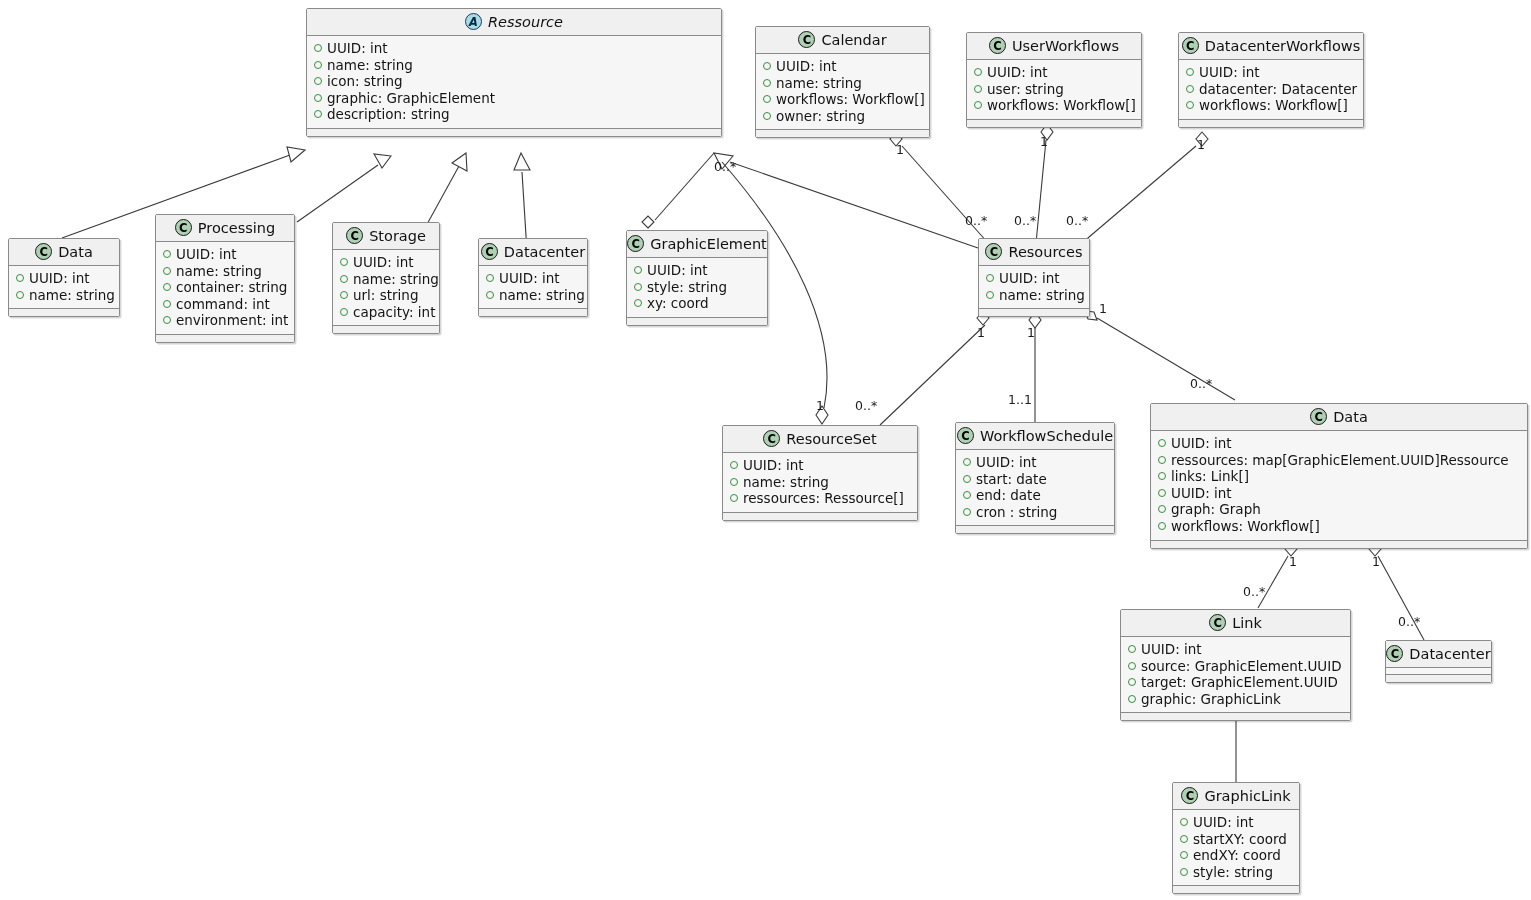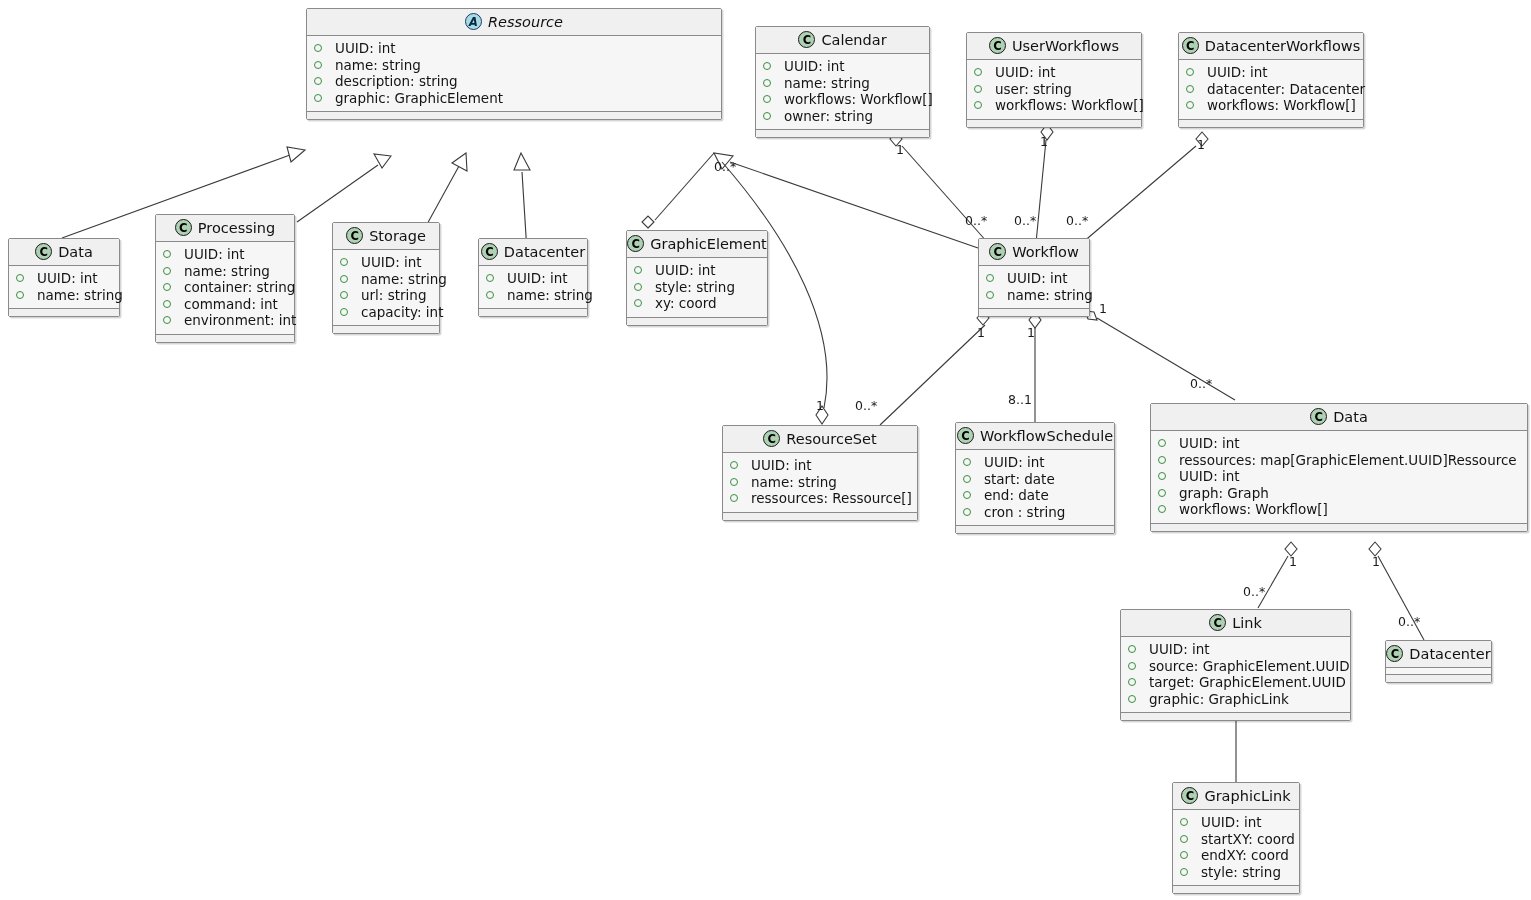--- a/index.html
+++ b/index.html
@@ -103,21 +103,21 @@
     border-bottom: 1px solid #8a8a8a;
     box-sizing: border-box;
   }
   .uml-attrs.empty {
     height: 7px;
     padding: 0;
   }
   .attr {
     display: flex;
     align-items: baseline;
-    gap: 13px;
+    gap: 5px;
     font-size: 13.5px;
     color: #141414;
     line-height: 16.6px;
     white-space: nowrap;
   }
   .vis-dot {
     display: inline-block;
     width: 6px;
     height: 6px;
     border: 1.2px solid #38903f;
@@ -226,21 +226,21 @@
   <div class="mult" style="left:1014px; top:215px;">0..*</div>
   <div class="mult" style="left:1066px; top:215px;">0..*</div>
 
   <div class="mult" style="left:714px; top:161px;">0..*</div>
 
   <div class="mult" style="left:816px; top:400px;">1</div>
   <div class="mult" style="left:855px; top:400px;">0..*</div>
   <div class="mult" style="left:977px; top:327px;">1</div>
 
   <div class="mult" style="left:1027px; top:327px;">1</div>
-  <div class="mult" style="left:1008px; top:394px;">8..1</div>
+  <div class="mult" style="left:1008px; top:394px;">1..1</div>
 
   <div class="mult" style="left:1099px; top:303px;">1</div>
   <div class="mult" style="left:1190px; top:378px;">0..*</div>
 
   <div class="mult" style="left:1289px; top:556px;">1</div>
   <div class="mult" style="left:1243px; top:586px;">0..*</div>
 
   <div class="mult" style="left:1372px; top:556px;">1</div>
   <div class="mult" style="left:1398px; top:616px;">0..*</div>
 
@@ -253,26 +253,30 @@
       <div class="attr">
           <span class="vis-dot"></span>
           <span>UUID: int</span>
         </div>
       <div class="attr">
           <span class="vis-dot"></span>
           <span>name: string</span>
         </div>
       <div class="attr">
           <span class="vis-dot"></span>
+          <span>icon: string</span>
+        </div>
+      <div class="attr">
+          <span class="vis-dot"></span>
+          <span>graphic: GraphicElement</span>
+        </div>
+      <div class="attr">
+          <span class="vis-dot"></span>
           <span>description: string</span>
         </div>
-      <div class="attr">
-          <span class="vis-dot"></span>
-          <span>graphic: GraphicElement</span>
-        </div>
     </div>
     <div class="uml-methods"></div>
   </div>
 
   <div class="umlbox" style="left:8px; top:238px; width:112px;">
     <div class="uml-title">
       <span class="stereo cls">C</span>
       <span class="title-text">Data</span>
     </div>
     <div class="uml-attrs">
@@ -450,21 +454,21 @@
           <span class="vis-dot"></span>
           <span>workflows: Workflow[]</span>
         </div>
     </div>
     <div class="uml-methods"></div>
   </div>
 
   <div class="umlbox" style="left:978px; top:238px; width:112px;">
     <div class="uml-title">
       <span class="stereo cls">C</span>
-      <span class="title-text">Workflow</span>
+      <span class="title-text">Resources</span>
     </div>
     <div class="uml-attrs">
       <div class="attr">
           <span class="vis-dot"></span>
           <span>UUID: int</span>
         </div>
       <div class="attr">
           <span class="vis-dot"></span>
           <span>name: string</span>
         </div>
@@ -529,20 +533,24 @@
       <div class="attr">
           <span class="vis-dot"></span>
           <span>UUID: int</span>
         </div>
       <div class="attr">
           <span class="vis-dot"></span>
           <span>ressources: map[GraphicElement.UUID]Ressource</span>
         </div>
       <div class="attr">
           <span class="vis-dot"></span>
+          <span>links: Link[]</span>
+        </div>
+      <div class="attr">
+          <span class="vis-dot"></span>
           <span>UUID: int</span>
         </div>
       <div class="attr">
           <span class="vis-dot"></span>
           <span>graph: Graph</span>
         </div>
       <div class="attr">
           <span class="vis-dot"></span>
           <span>workflows: Workflow[]</span>
         </div>

